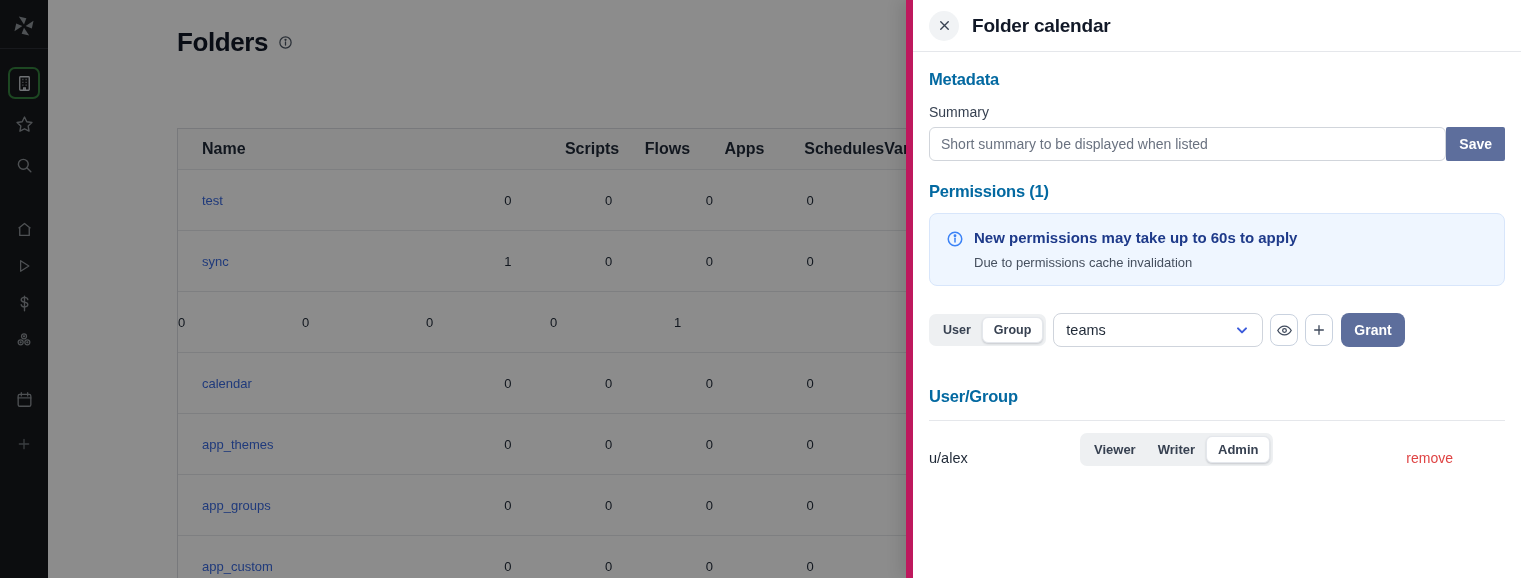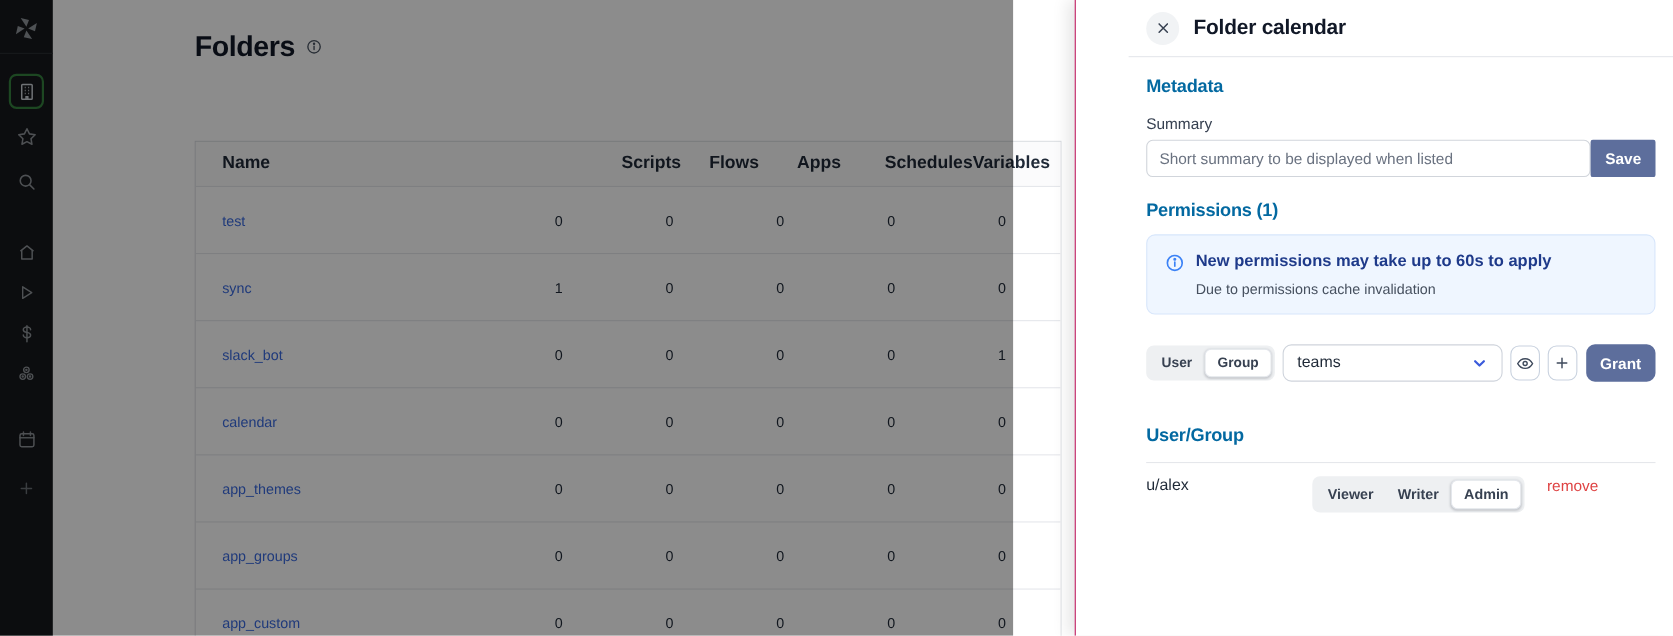--- a/index.html
+++ b/index.html
@@ -35,22 +35,22 @@
   .trow { display:flex; height:61px; align-items:center; border-top:1px solid #e5e7eb; background:#fff;gap:44px; }
   .cell { font-size:13px; }
   .name-cell { width:388px; padding-left:24px; color:#3b6be0; text-decoration:none; cursor:pointer; }
   .num { width:80px; color:#1f2937; }
 
   
   .backdrop { position:absolute; left:0; top:0; width:921px; height:100%;
     background:rgba(0,0,0,0.45); z-index:40; }
 
   
-  .drawer { position:absolute; right:0; top:0; width:544px; height:100%; background:#fff;
-    z-index:60; border-left:1px solid #be185d; box-shadow:-6px 0 14px rgba(0,0,0,0.10);padding-left:48px; }
+  .drawer { position:absolute; right:0; top:0; width:615px; height:100%; background:#fff;
+    z-index:60; border-left:7px solid #be185d; box-shadow:-6px 0 14px rgba(0,0,0,0.10); }
   .drawer-header { height:52px; display:flex; align-items:center; gap:13px; padding:0 16px;
     border-bottom:1px solid #e5e7eb; }
   .close-btn { width:30px; height:30px; border-radius:50%; background:#f1f3f5; border:none;
     display:flex; align-items:center; justify-content:center; cursor:pointer; color:#374151; }
   .drawer-title { font-size:19px; font-weight:700; color:#111827; letter-spacing:-0.2px; }
   .drawer-body { padding:0 16px; }
 
   .sec-heading { font-size:16.5px; font-weight:700; color:#0369a1; letter-spacing:-0.2px; }
   .metadata-heading { margin-top:18px; }
   .summary-label { margin-top:15px; font-size:14px; color:#374151; }
@@ -75,21 +75,21 @@
   .seg-chip.selected { background:#fff; box-shadow:0 1px 2px rgba(16,24,40,0.18); border:1px solid #e4e7ec; }
   .fake-select { width:210px; height:34px; border:1px solid #cfd4dc; border-radius:8px; background:#fff;
     display:flex; align-items:center; justify-content:space-between; padding:0 12px; cursor:pointer; }
   .fake-select .sel-text { font-size:14.5px; color:#1f2937; }
   .icon-btn { width:28px; height:32px; border:1px solid #c9d2df; border-radius:8px; background:#fff;
     display:flex; align-items:center; justify-content:center; color:#3f4a5c; cursor:pointer; }
   .grant-btn { border-radius:8px; margin-left:1px; }
 
   .usergroup-heading { margin-top:40px; }
   .ug-divider { margin-top:14px; height:1px; background:#e5e7eb; }
-  .perm-row { display:flex; align-items:flex-start; padding:12px 0; }
+  .perm-row { display:flex; align-items:flex-end; padding:12px 0; }
   .perm-name { width:151px; font-size:14.5px; color:#1f2937; }
   .perm-spacer { flex:1; }
   .remove-link { font-size:14px; color:#df4444; margin-right:52px; cursor:pointer; background:none;
     border:none; font-family:inherit; }
 </style>
 </head>
 <body>
 
 <div class="stage">
 
@@ -201,21 +201,20 @@
           </div>
           <div class="trow">
             <a class="cell name-cell">sync</a>
             <div class="cell num">1</div>
             <div class="cell num">0</div>
             <div class="cell num">0</div>
             <div class="cell num">0</div>
             <div class="cell num">0</div>
           </div>
           <div class="trow">
-            <a class="cell name-cell">slack_bot</a>
             <div class="cell num">0</div>
             <div class="cell num">0</div>
             <div class="cell num">0</div>
             <div class="cell num">0</div>
             <div class="cell num">1</div>
           </div>
           <div class="trow">
             <a class="cell name-cell">calendar</a>
             <div class="cell num">0</div>
             <div class="cell num">0</div>

